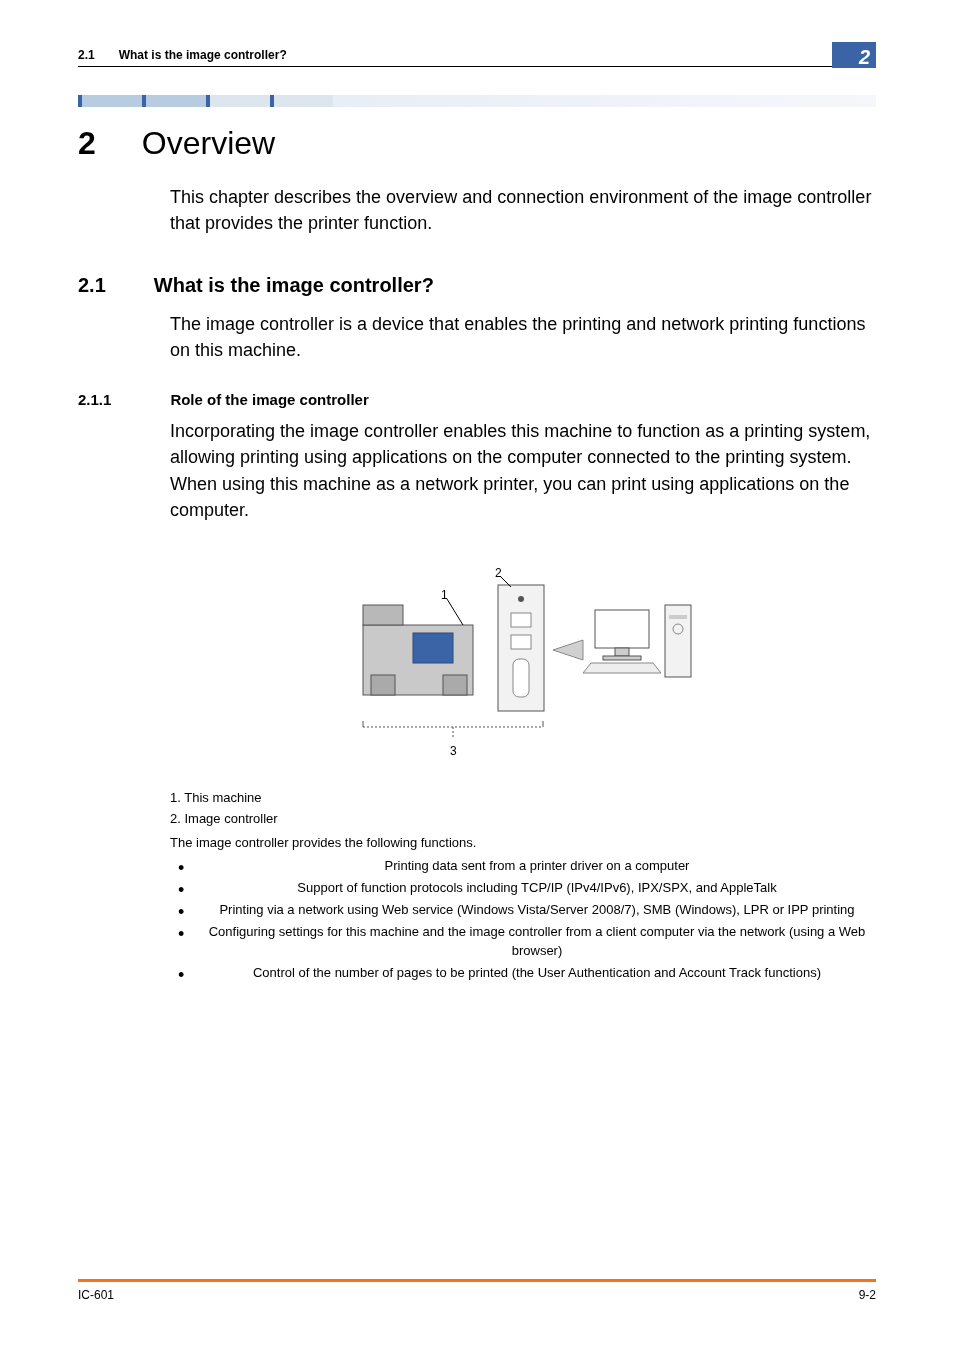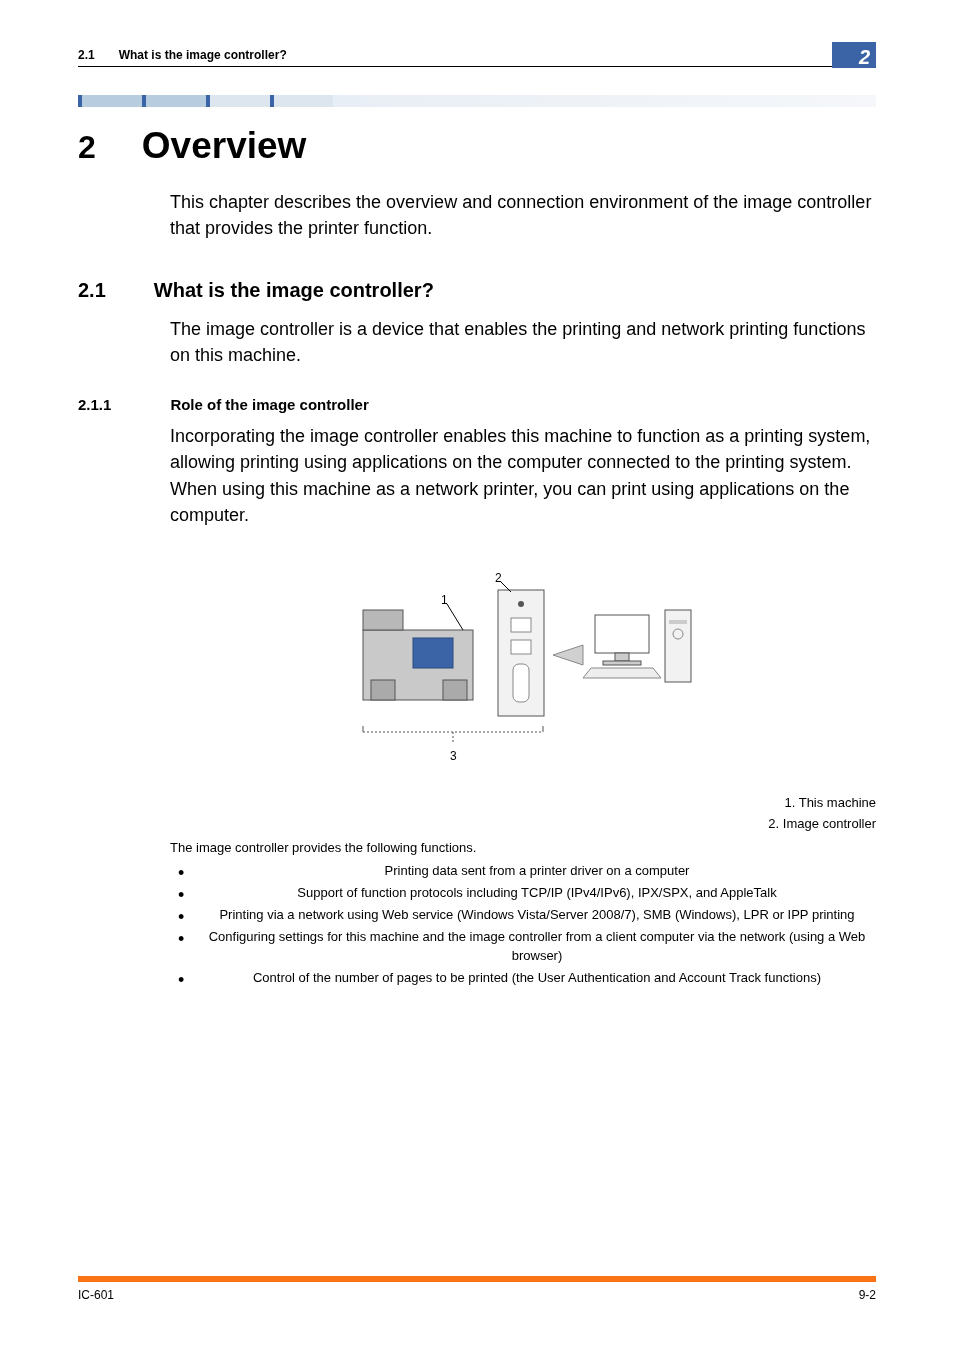--- a/index.html
+++ b/index.html
@@ -62,22 +62,22 @@
     display: flex;
     align-items: baseline;
     margin-top: 18px;
     gap: 46px;
   }
   .chapter-num {
     font-size: 32px;
     font-weight: bold;
   }
   .chapter-title {
-    font-size: 37px;
-    font-weight: bold;
+    font-size: 32px;
+    font-weight: normal;
   }
   .body-text {
     margin-left: 92px;
     margin-top: 22px;
     line-height: 1.45;
     font-size: 18px;
   }
   .section-row {
     display: flex;
     align-items: baseline;
@@ -116,21 +116,21 @@
     position: relative;
     width: 360px;
     height: 220px;
   }
   .diagram svg { display: block; }
   .list-block {
     margin-left: 92px;
     margin-top: 14px;
     line-height: 1.45;
   }
-  .list-block .numitem { margin-bottom: 2px; text-align: right; }
+  .list-block .numitem { margin-bottom: 2px; }
   .intro-line { margin-top: 6px; margin-bottom: 4px; }
   ul.bullets {
     list-style: none;
     padding-left: 0;
     text-align: center;
   }
   ul.bullets li {
     position: relative;
     padding-left: 28px;
     margin-bottom: 3px;
@@ -141,21 +141,21 @@
     position: absolute;
     left: 8px;
     top: -2px;
     font-size: 18px;
   }
   .footer {
     position: absolute;
     bottom: 48px;
     left: 78px;
     right: 78px;
-    border-top: 6px solid #f97316;
+    border-top: 3px solid #f97316;
     padding-top: 6px;
     display: flex;
     justify-content: space-between;
     font-size: 12px;
   }
 </style>
 </head>
 <body>
 
 <div class="page">

